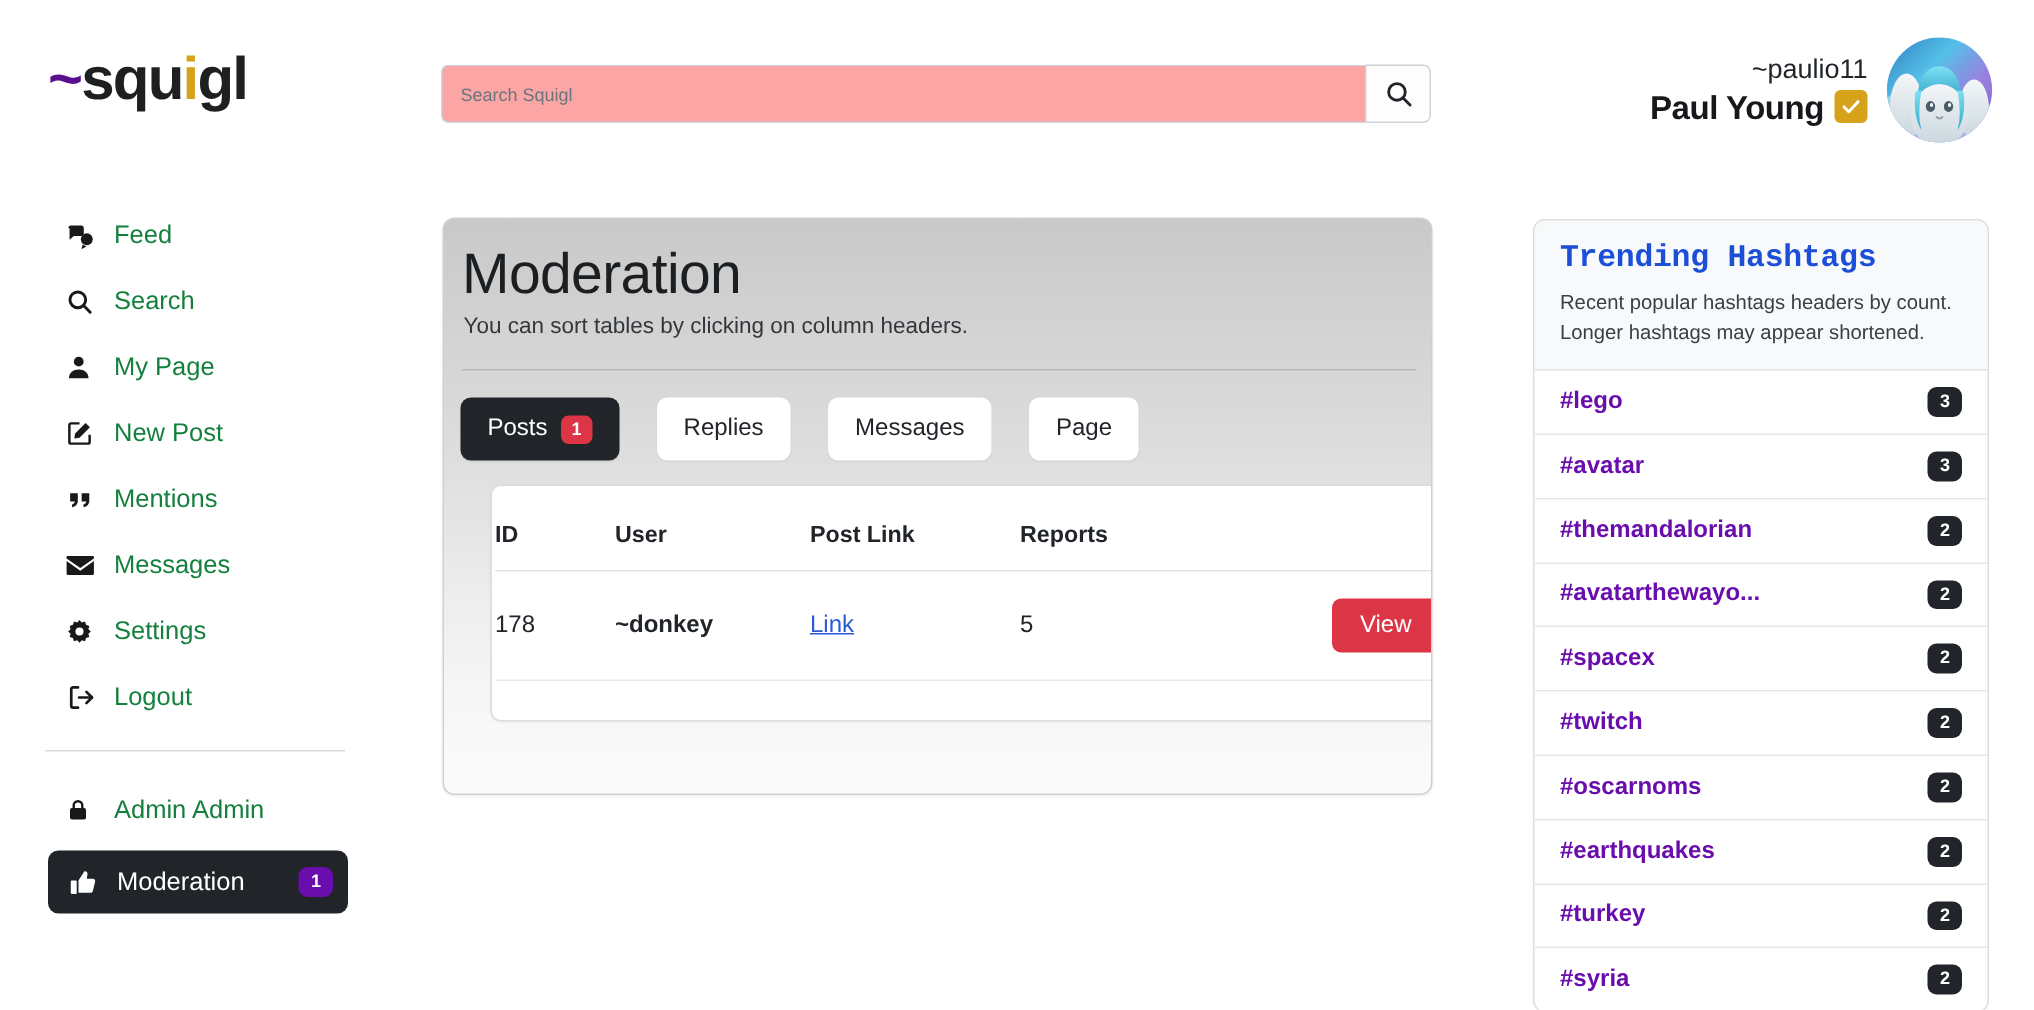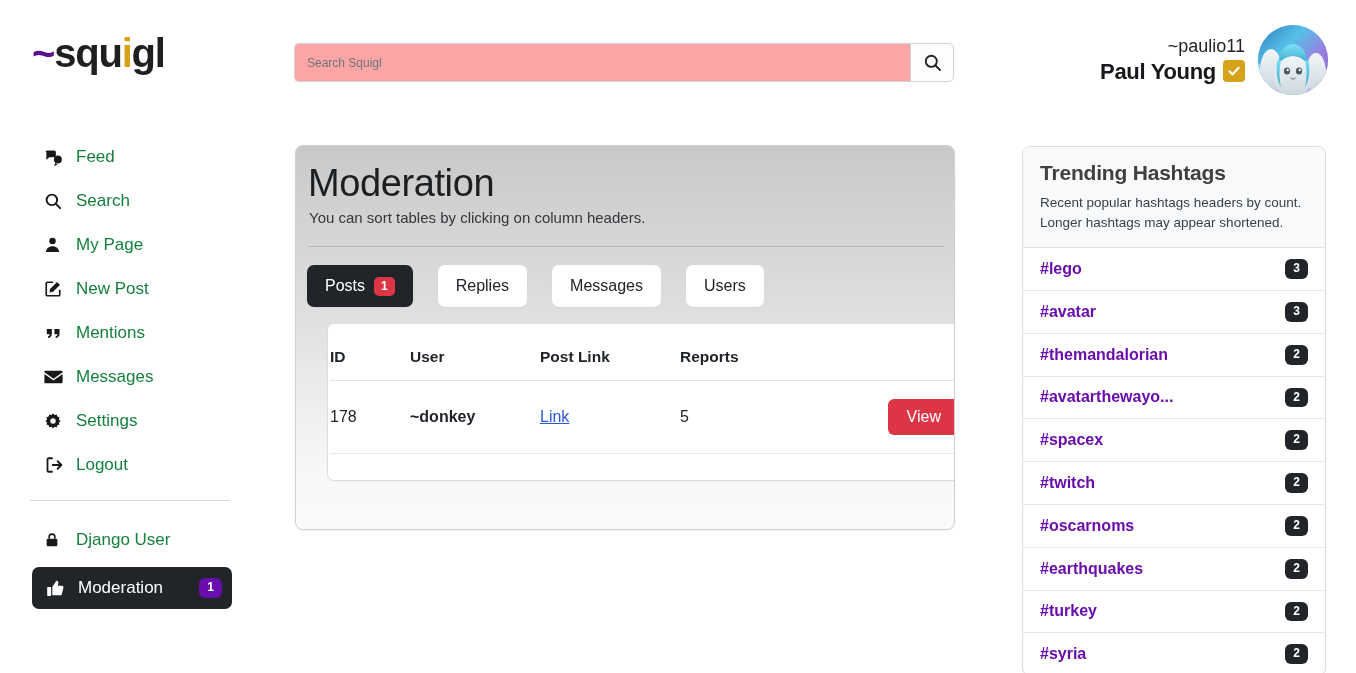--- a/index.html
+++ b/index.html
@@ -298,23 +298,24 @@
     overflow: hidden;
   }
   .trendhead {
     background: #f8f9fa;
     padding: 14px 17px 15px 17px;
     border-bottom: 1px solid #e3e3e3;
   }
   .trendtitle {
     font-size: 21px;
     font-weight: 700;
-    color: #404040;
+    color: #1d4ed8;
     letter-spacing: -0.2px;
     margin-bottom: 8px;
+    font-family: Liberation Mono, monospace;
   }
   .trendsub {
     font-size: 13.5px;
     color: #3b4045;
     line-height: 1.45;
   }
   .tagrow {
     display: flex;
     align-items: center;
     justify-content: space-between;
@@ -491,21 +492,21 @@
 
     <div class="sidedivider"></div>
 
     <div class="navitem">
       <span class="ico">
         <svg width="16" height="18" viewBox="0 0 24 24" fill="currentColor">
           <path d="M6.5 10V7.5a5.5 5.5 0 0 1 11 0V10h-2.4V7.5a3.1 3.1 0 0 0-6.2 0V10z"></path>
           <rect x="4" y="10" width="16" height="11.5" rx="2"></rect>
         </svg>
       </span>
-      <span class="lbl">Django User</span>
+      <span class="lbl">Admin Admin</span>
     </div>
 
     <div class="navitem active">
       <span class="ico">
         <svg width="19" height="19" viewBox="0 0 24 24" fill="currentColor">
           <rect x="1.5" y="10" width="5" height="11.5" rx="1"></rect>
           <path d="M8 10.2L13 2.3c1.6-.2 2.7.8 2.6 2.3l-.6 4h5.1c1.3 0 2.2 1.1 1.9 2.3l-1.9 8c-.2.9-1 1.6-2 1.6H8z"></path>
         </svg>
       </span>
       <span class="lbl">Moderation</span>
@@ -524,21 +525,21 @@
         <span>Posts</span>
         <span class="tabbadge">1</span>
       </div>
       <div class="tab">
         <span>Replies</span>
       </div>
       <div class="tab">
         <span>Messages</span>
       </div>
       <div class="tab">
-        <span>Users</span>
+        <span>Page</span>
       </div>
     </div>
 
     <div class="tablecard">
       <table class="modtable">
         <thead>
           <tr>
             <th class="col-id">ID</th>
             <th class="col-user">User</th>
             <th class="col-link">Post Link</th>

